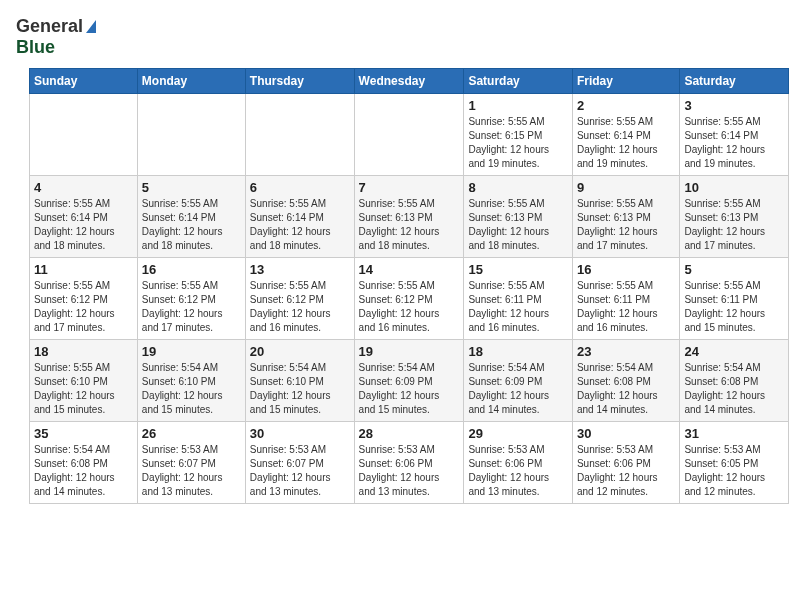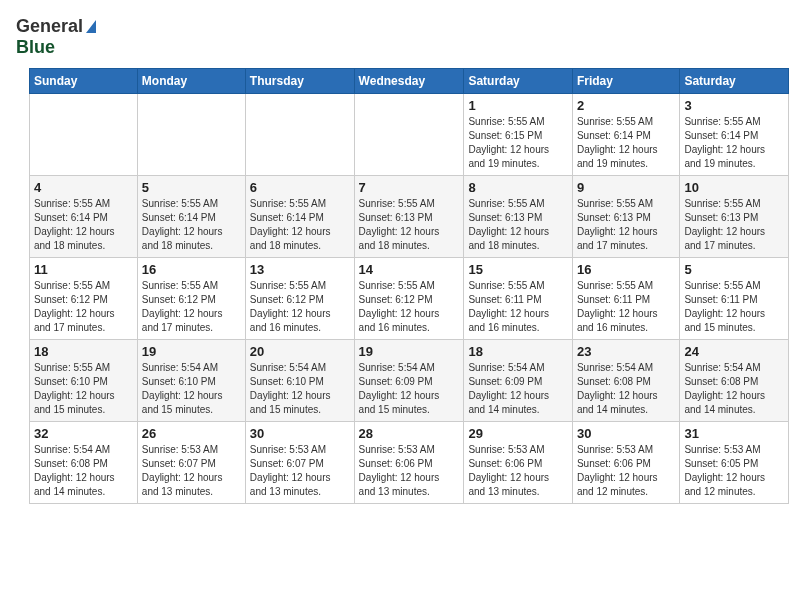--- a/index.html
+++ b/index.html
@@ -287,21 +287,21 @@
         <td>
           <span class="day-number">24</span>
           <div class="day-info" style="white-space: pre-line;">Sunrise: 5:54 AM
 Sunset: 6:08 PM
 Daylight: 12 hours
 and 14 minutes.</div>
         </td>
       </tr>
       <tr>
         <td>
-          <span class="day-number">32</span>
+          <span class="day-number">35</span>
           <div class="day-info" style="white-space: pre-line;">Sunrise: 5:54 AM
 Sunset: 6:08 PM
 Daylight: 12 hours
 and 14 minutes.</div>
         </td>
         <td>
           <span class="day-number">26</span>
           <div class="day-info" style="white-space: pre-line;">Sunrise: 5:53 AM
 Sunset: 6:07 PM
 Daylight: 12 hours

